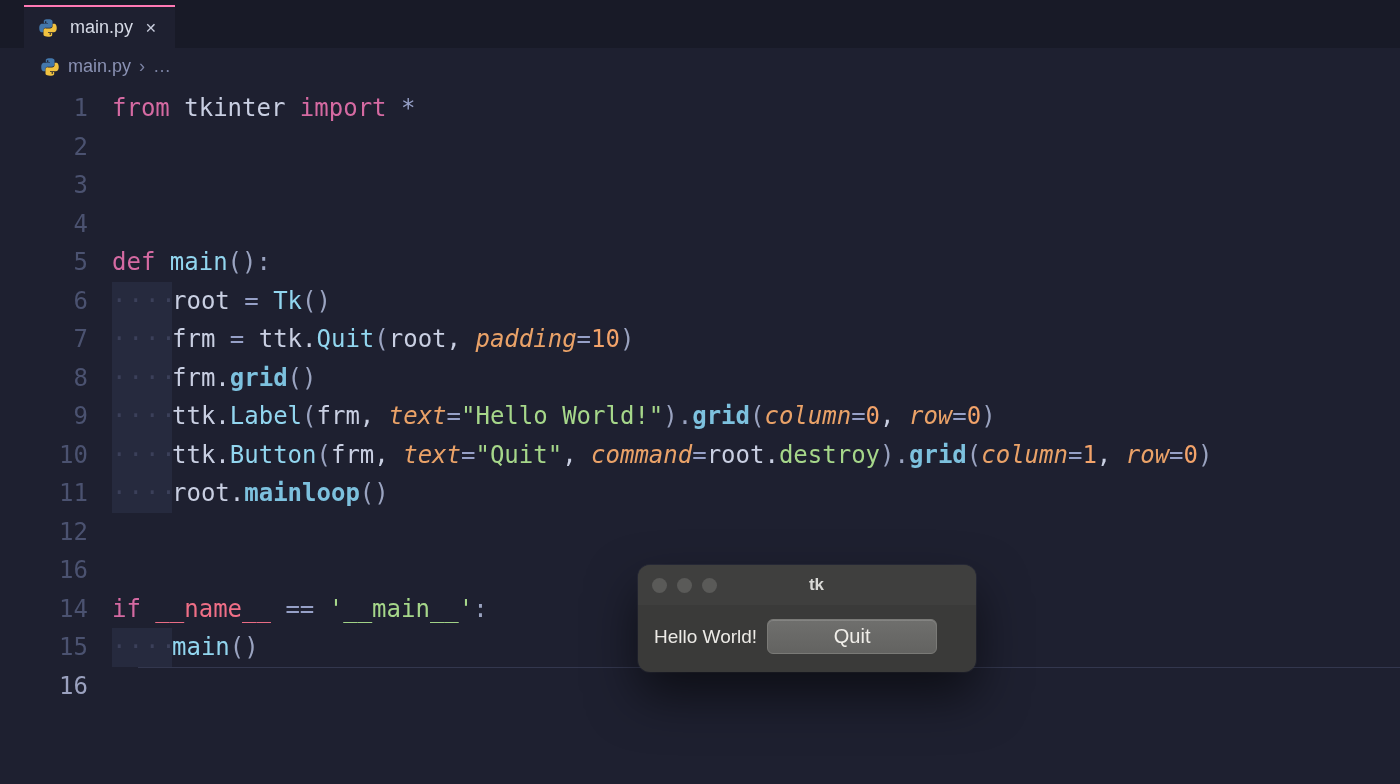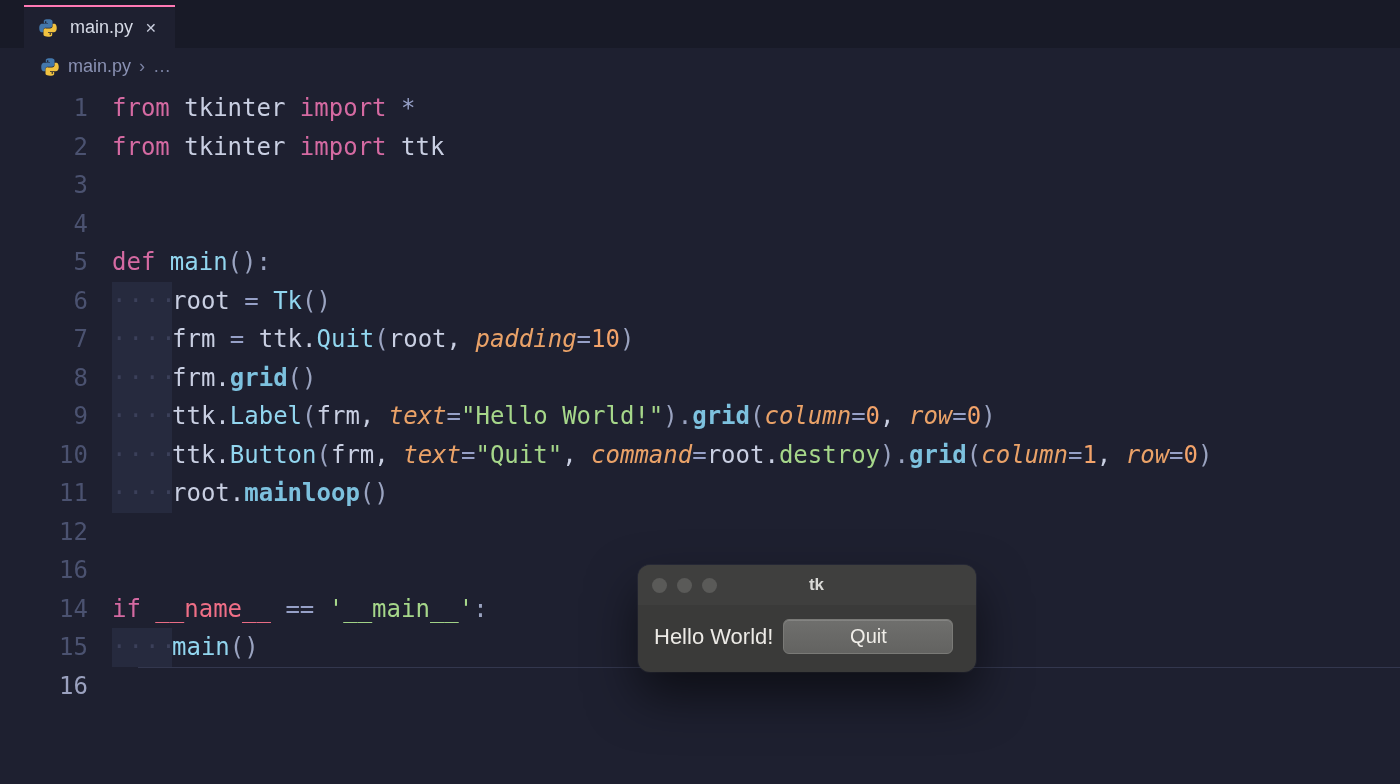--- a/index.html
+++ b/index.html
@@ -134,21 +134,21 @@
     color: #d9d9d6;
     font-size: 17px;
     font-weight: 600;
   }
   .tk-body {
     display: flex;
     align-items: center;
     padding: 14px 16px 18px 16px;
     gap: 10px;
   }
-  .tk-label { color: #eceae6; font-size: 22px; }
+  .tk-label { color: #eceae6; font-size: 19px; }
   .tk-btn {
     flex: 0 0 170px;
     background: linear-gradient(#6f6f6d, #636361);
     border: 1px solid #7a7a77;
     border-radius: 6px;
     color: #f0eee9;
     font-size: 20px;
     text-align: center;
     padding: 5px 0;
     box-shadow: inset 0 1px 0 rgba(255,255,255,0.15);
@@ -184,21 +184,20 @@
 
 <div class="editor">
 
   <div class="line">
     <span class="gutter">1</span>
     <span class="code"><span class="kw">from</span><span class="plain"> tkinter </span><span class="kw">import</span><span class="op"> *</span></span>
   </div>
 
   <div class="line">
     <span class="gutter">2</span>
-    <span class="code"><span class="kw">from</span><span class="plain"> tkinter </span><span class="kw">import</span><span class="plain"> ttk</span></span>
   </div>
 
   <div class="line">
     <span class="gutter">3</span>
     <span class="code"></span>
   </div>
 
   <div class="line">
     <span class="gutter">4</span>
     <span class="code"></span>

